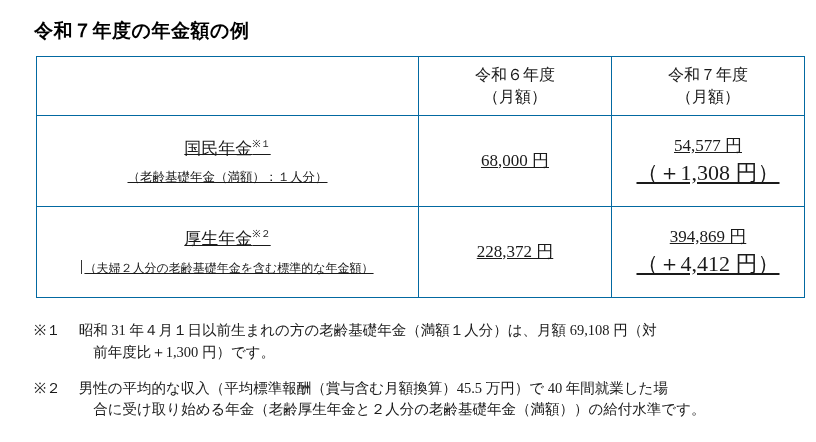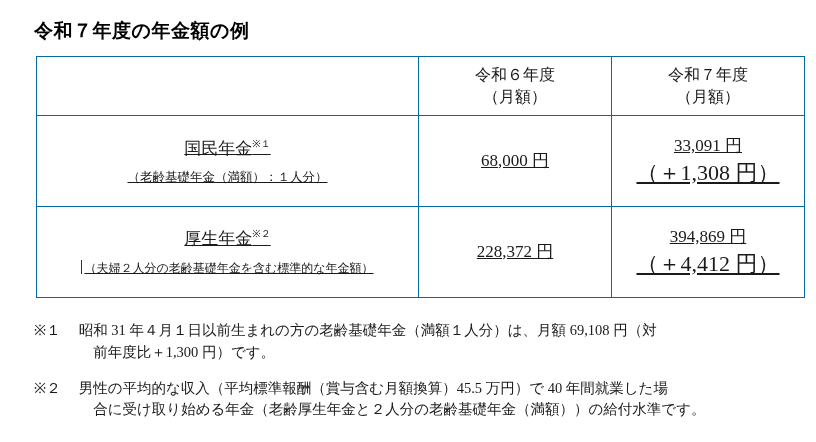--- a/index.html
+++ b/index.html
@@ -139,21 +139,21 @@
 
       <tr class="body-row">
         <td>
           <div class="label-main">
             <span>国民年金</span><span class="sup">※１</span>
           </div>
           <div class="label-sub">（老齢基礎年金（満額）：１人分）</div>
         </td>
         <td class="amount">68,000 円</td>
         <td>
-          <div class="amount">33,091 円</div>
+          <div class="amount">54,577 円</div>
           <div class="amount-delta">（＋1,308 円）</div>
         </td>
       </tr>
 
       <tr class="body-row">
         <td>
           <div class="label-main">
             <span>厚生年金</span><span class="sup">※２</span>
           </div>
           <div class="label-sub label-sub-small"><span class="tick"></span><span>（夫婦２人分の老齢基礎年金を含む標準的な年金額）</span></div>

